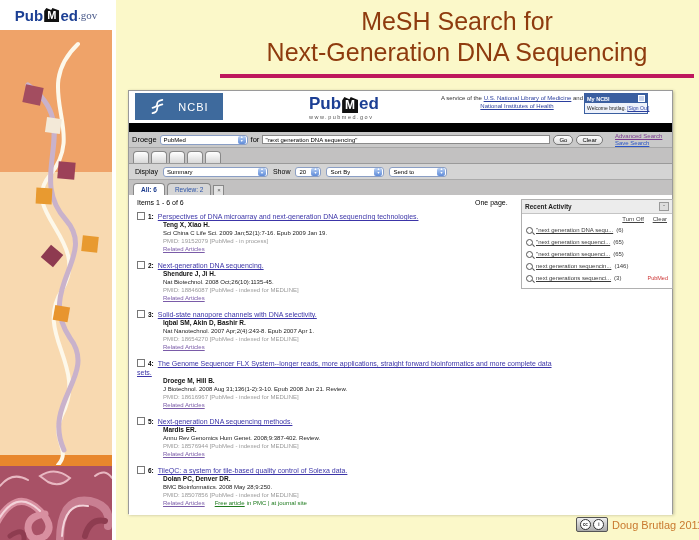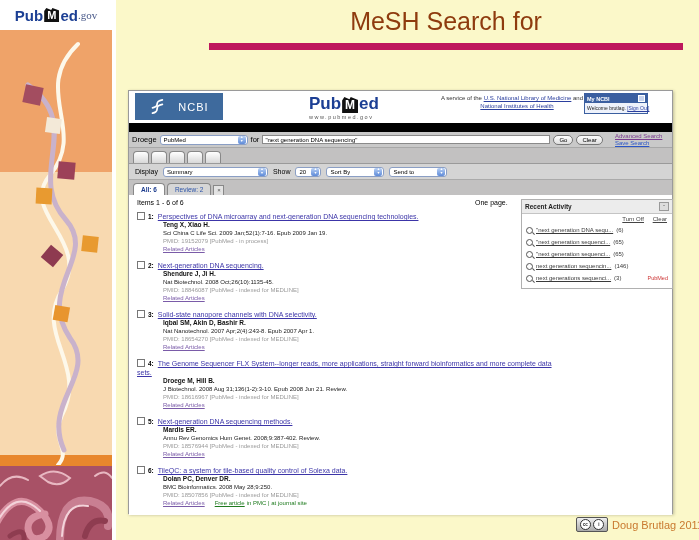--- a/index.html
+++ b/index.html
@@ -15,22 +15,22 @@
   .cl-gov{color:#4a5a8a;font-size:11px;font-family:"Liberation Serif",serif;}
   .sidebar{position:absolute;left:0;top:30px;width:112px;height:510px;}
   .white-gap{position:absolute;left:112px;top:0;width:4px;height:540px;background:#fff;}
   .sb-top{position:absolute;top:0;left:0;width:112px;height:142px;background:#efa369;}
   .sb-mid{position:absolute;top:142px;left:0;width:112px;height:283px;background:#f8d9b0;}
   .sb-bar{position:absolute;top:425px;left:0;width:112px;height:11px;background:#e8872d;}
   .helix{position:absolute;top:0;left:0;}
   .paisley{position:absolute;top:436px;left:0;}
 
   
-  .title{position:absolute;left:209px;top:6px;width:474px;text-align:center;color:#8e3b0e;
-    font-size:25px;line-height:31px;padding-bottom:6px;border-bottom:7px solid #be185d;}
+  .title{position:absolute;left:220px;top:6px;width:474px;text-align:center;color:#8e3b0e;
+    font-size:25px;line-height:31px;padding-bottom:6px;border-bottom:4px solid #be185d;}
 
   
   .shot{position:absolute;left:128px;top:90px;width:545px;height:424px;background:#fff;
     border:1px solid #9a9a9a;box-shadow:1px 1px 3px rgba(0,0,0,.25);box-sizing:border-box;font-size:7px;}
   .sh-header{position:relative;height:32px;background:#fff;}
   .ncbi-box{position:absolute;left:6px;top:2px;width:88px;height:27px;background:#3e6a9d;
     display:flex;align-items:center;justify-content:center;gap:13px;}
   .ncbi-box span{color:#fff;font-size:11px;letter-spacing:1px;}
   .pm-logo{position:absolute;left:180px;top:3px;text-align:left;}
   .pm-row{white-space:nowrap;}
@@ -170,20 +170,21 @@
 
   <div class="corner-logo">
     <span class="cl-pub">Pub</span>
       <span class="cl-book"><span>M</span></span>
       <span class="cl-pub">ed</span>
       <span class="cl-gov">.gov</span>
   </div>
 
   <div class="title">
     <div>MeSH Search for</div>
+    <div>Next-Generation DNA Sequencing</div>
   </div>
 
   <div class="shot">
 
     <div class="sh-header">
       <div class="ncbi-box">
         <svg width="16" height="22" viewBox="0 0 18 24">
           <path d="M15,4 C4,6 14,11 4,13 M15,9 C4,11 14,17 4,19" stroke="#fff" stroke-width="2" fill="none" stroke-linecap="round"></path>
         </svg>
         <span>NCBI</span>

